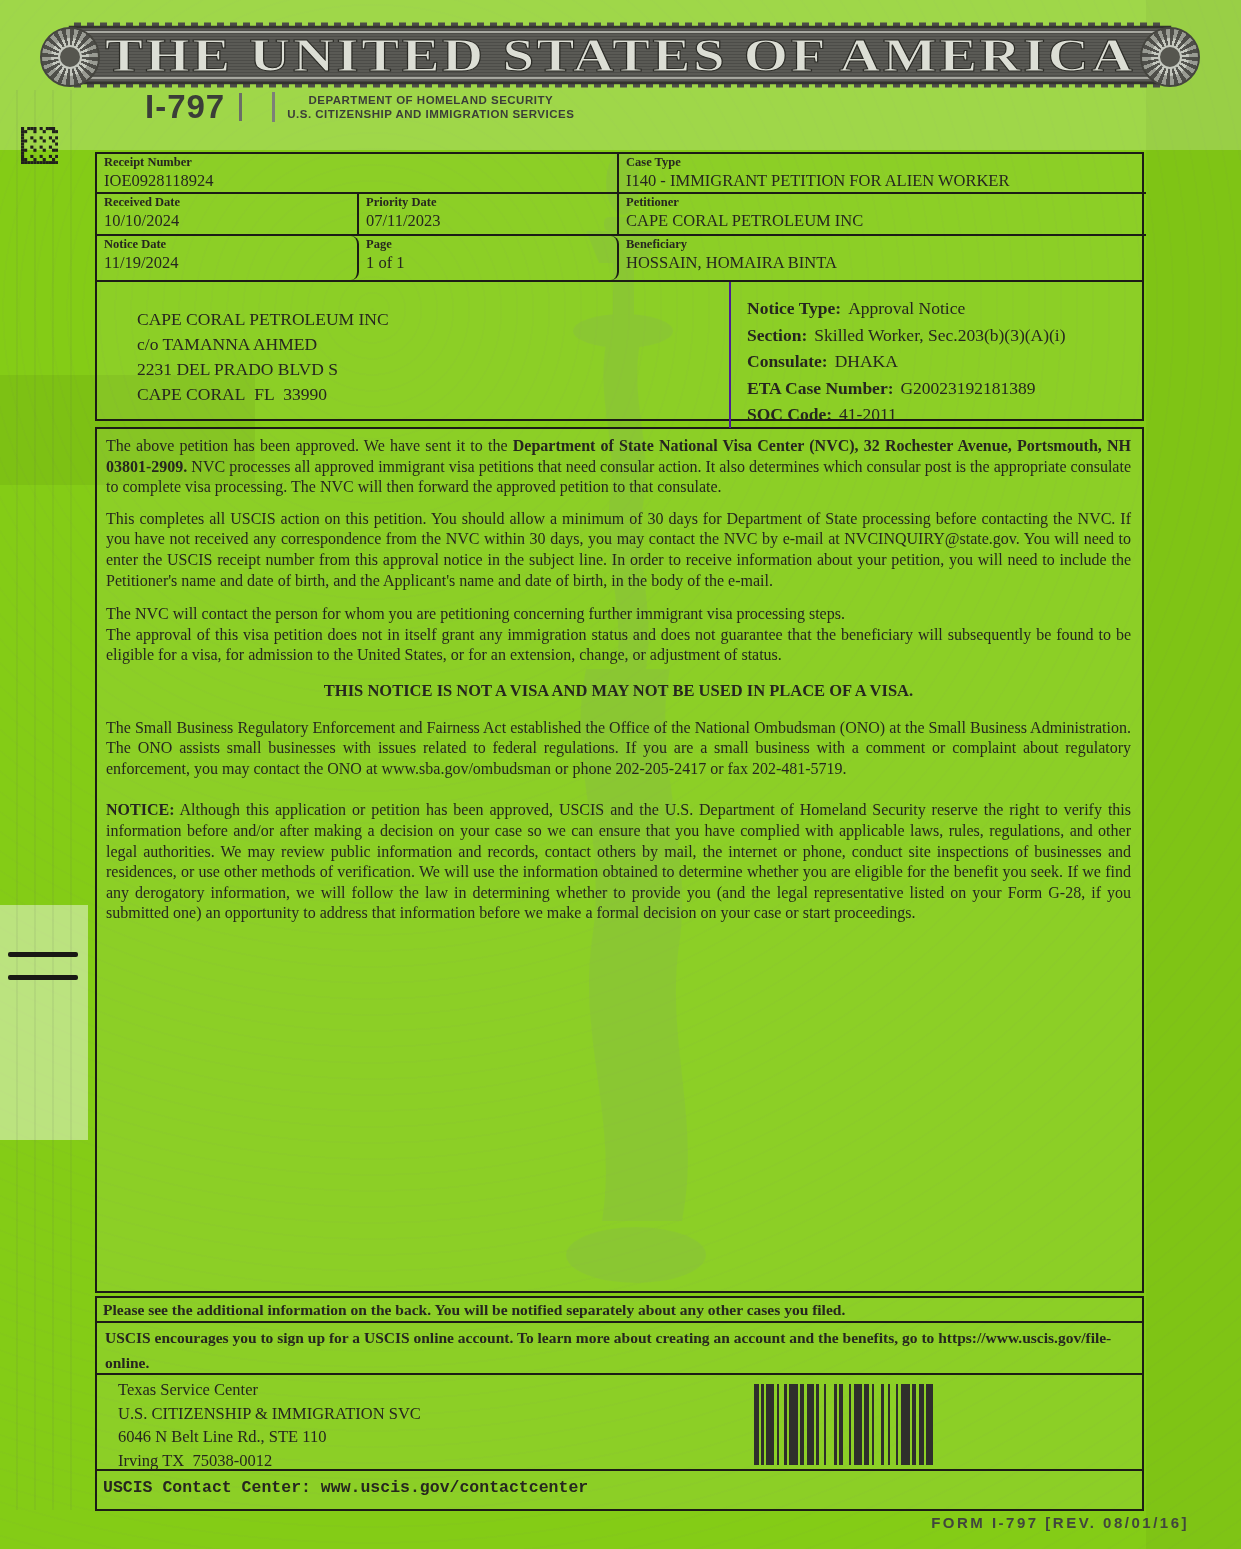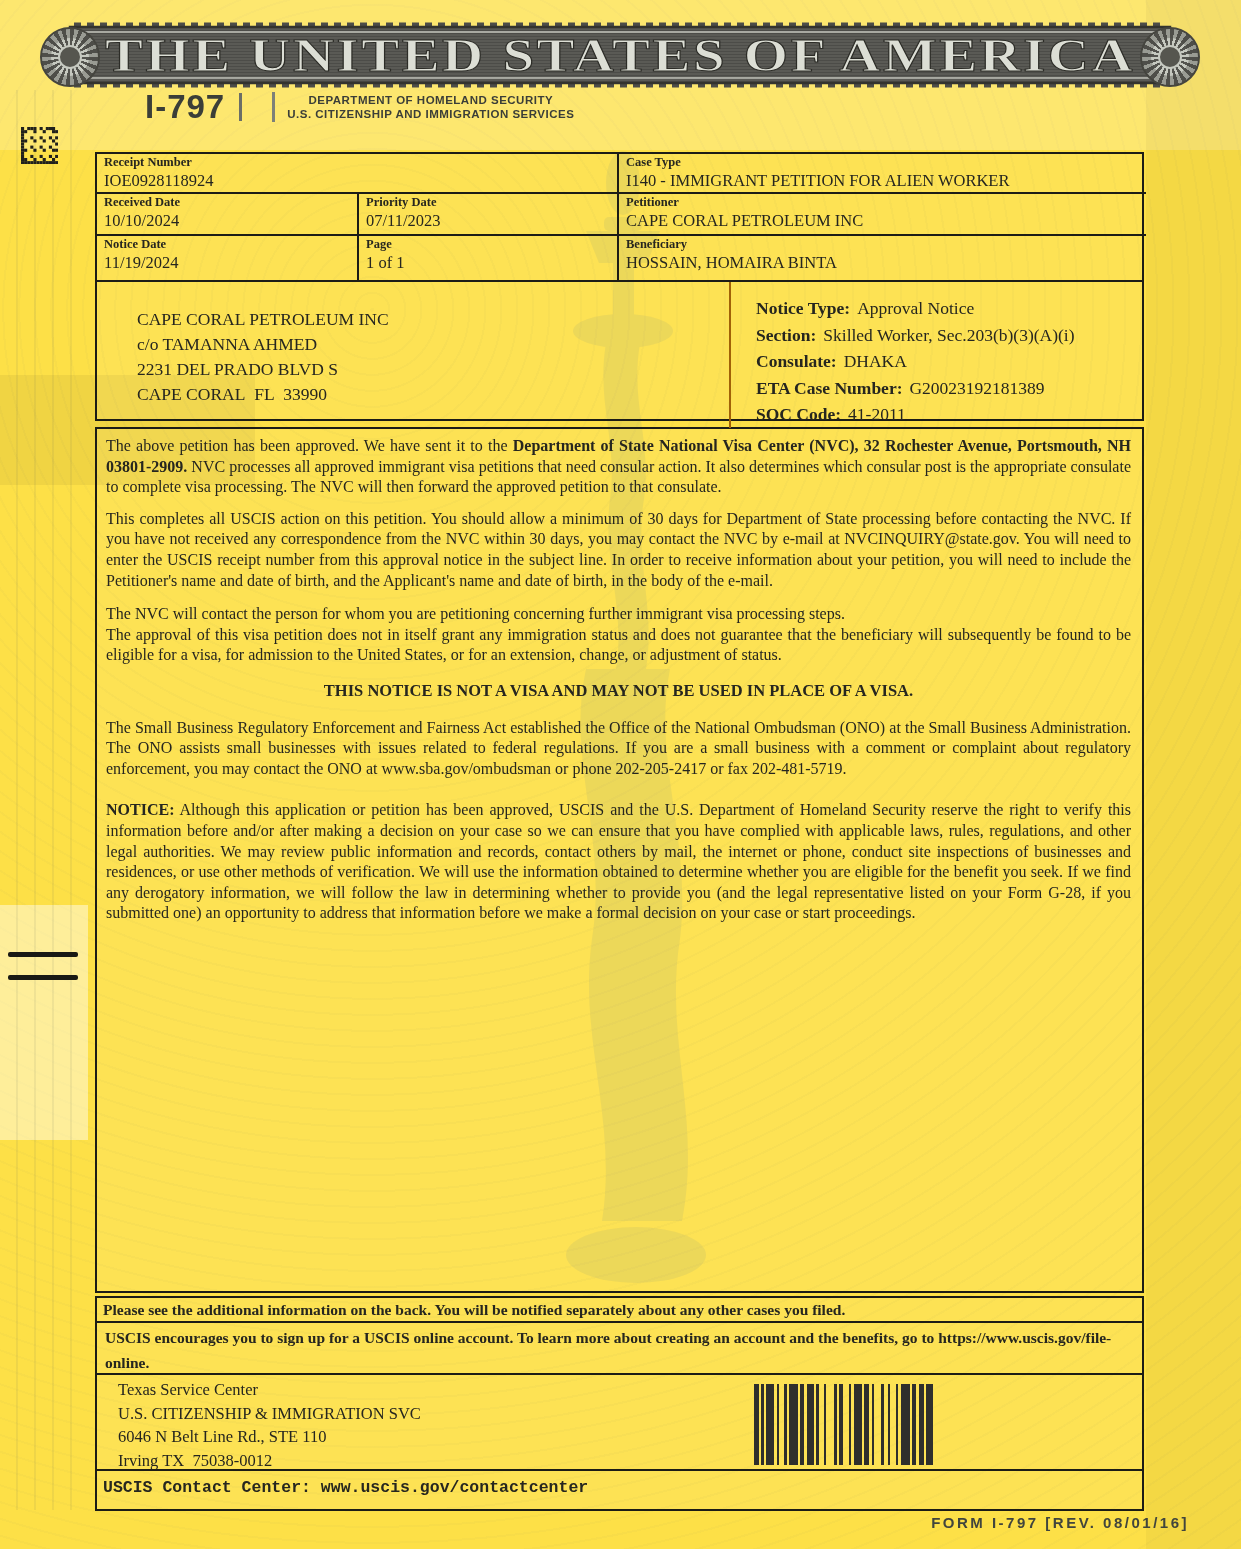--- a/index.html
+++ b/index.html
@@ -1,16 +1,16 @@
 <!DOCTYPE html>
 <html><head>
 <meta charset="utf-8">
 <style>
   html,body{margin:0;padding:0;background:#b8bab2;}
-  .page{position:relative;width:1241px;height:1549px;margin:0 auto;background:#fde047;overflow:hidden;
+  .page{position:relative;width:1241px;height:1549px;margin:0 auto;background:#84cc16;overflow:hidden;
         font-family:"Liberation Serif","DejaVu Serif",serif;color:#26261f;}
   .page::before{content:"";position:absolute;inset:0;pointer-events:none;
         background:repeating-radial-gradient(circle at 30% 20%, rgba(110,120,100,0.035) 0 2px, transparent 2px 16px);}
   
   .shade{position:absolute;pointer-events:none;}
   .shade-top{left:0;top:0;width:1241px;height:150px;background:rgba(255,255,255,0.22);}
   .shade-leftdark{left:0;top:375px;width:255px;height:110px;background:rgba(0,0,0,0.05);}
   .shade-leftlight{left:0;top:905px;width:88px;height:235px;background:rgba(255,255,255,0.45);}
   .shade-right{right:0;top:0;width:95px;height:1549px;background:rgba(0,0,0,0.035);}
   .left-pattern{position:absolute;left:0;top:90px;width:88px;height:1420px;pointer-events:none;
@@ -36,28 +36,28 @@
 
   .datamatrix{position:absolute;left:20px;top:126px;}
 
   
   .main-col{position:absolute;left:95px;top:152px;width:1049px;}
   .boxed{border:2px solid #1c1c16;background:rgba(255,255,255,0.07);box-sizing:border-box;}
 
   .case-table{display:grid;grid-template-columns:262px 260px 527px;grid-template-rows:40px 42px 44px;}
   .ct-cell{border-right:2px solid #1c1c16;border-bottom:2px solid #1c1c16;padding:1px 7px 0 7px;overflow:hidden;}
   .ct-cell.last-col{border-right:none;}
-  .ct-cell.last-row{border-bottom:none;}
+  .ct-cell.last-row{border-bottom:none;border-radius:8px;}
   .ct-span2{grid-column:1/3;}
   .ct-label{display:block;font-size:12.5px;font-weight:700;line-height:15px;}
   .ct-value{display:block;font-size:16.5px;line-height:21px;}
 
   .addr-box{margin-top:-2px;height:141px;display:grid;grid-template-columns:632px 1fr;}
   .addr-left{padding:25px 0 0 40px;font-size:17.5px;line-height:25px;}
-  .addr-right{border-left:2px solid #a16207;padding:13px 0 0 25px;font-size:17.5px;line-height:26.5px;}
+  .addr-right{border-left:2px solid #4c1d95;padding:13px 0 0 16px;font-size:17.5px;line-height:26.5px;}
   .nd-label{font-weight:700;margin-right:7px;}
 
   .body-box{margin-top:6px;height:866px;padding:7px 11px 0 9px;font-size:16px;line-height:20.6px;text-align:justify;}
   .body-box p{margin:0;}
   .p-gap1{margin-bottom:11px !important;}
   .p-gap2{margin-bottom:13px !important;}
   .visa-warning{text-align:center;font-weight:700;font-size:16.5px;margin:15px 0 16px 0 !important;}
   .p-gap3{margin-bottom:21px !important;}
   b.inline{font-weight:700;}
 

